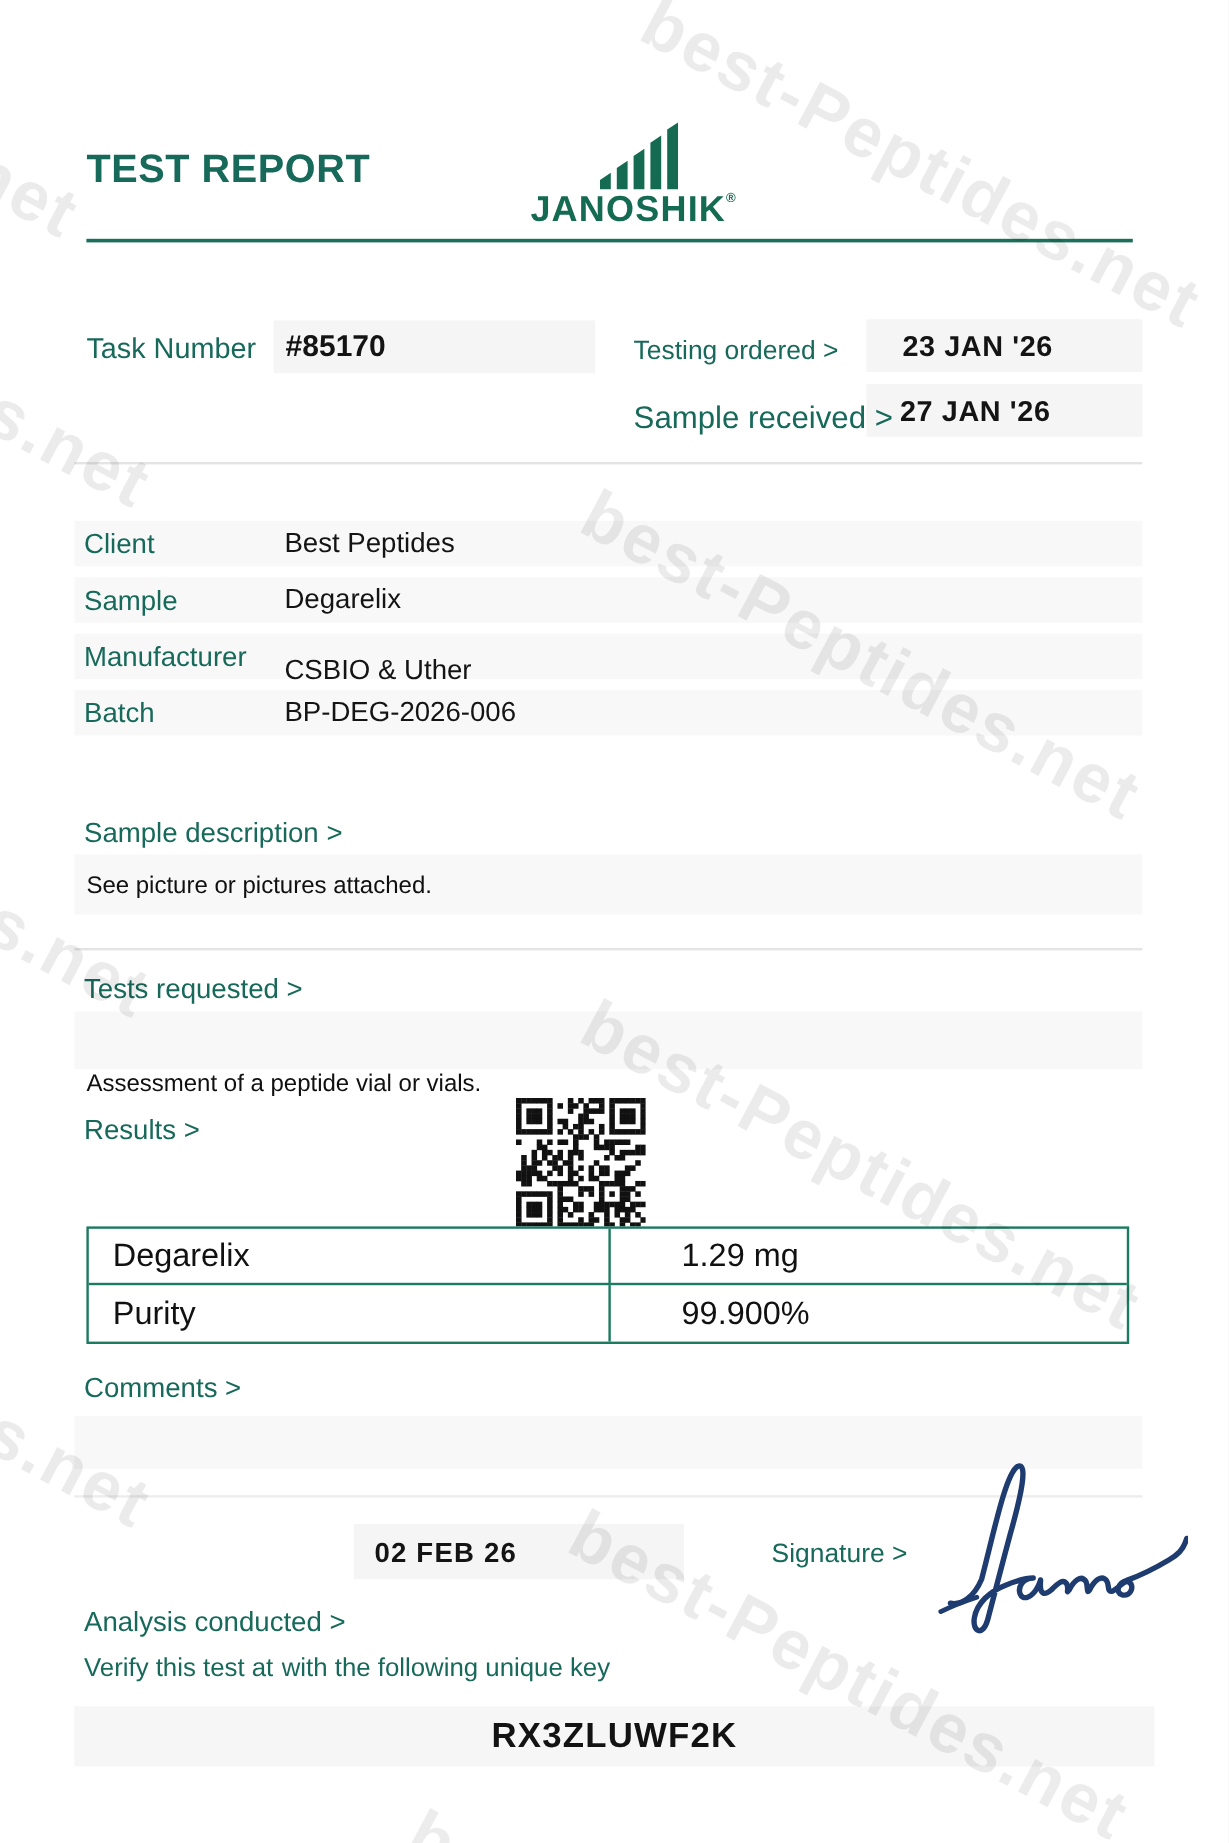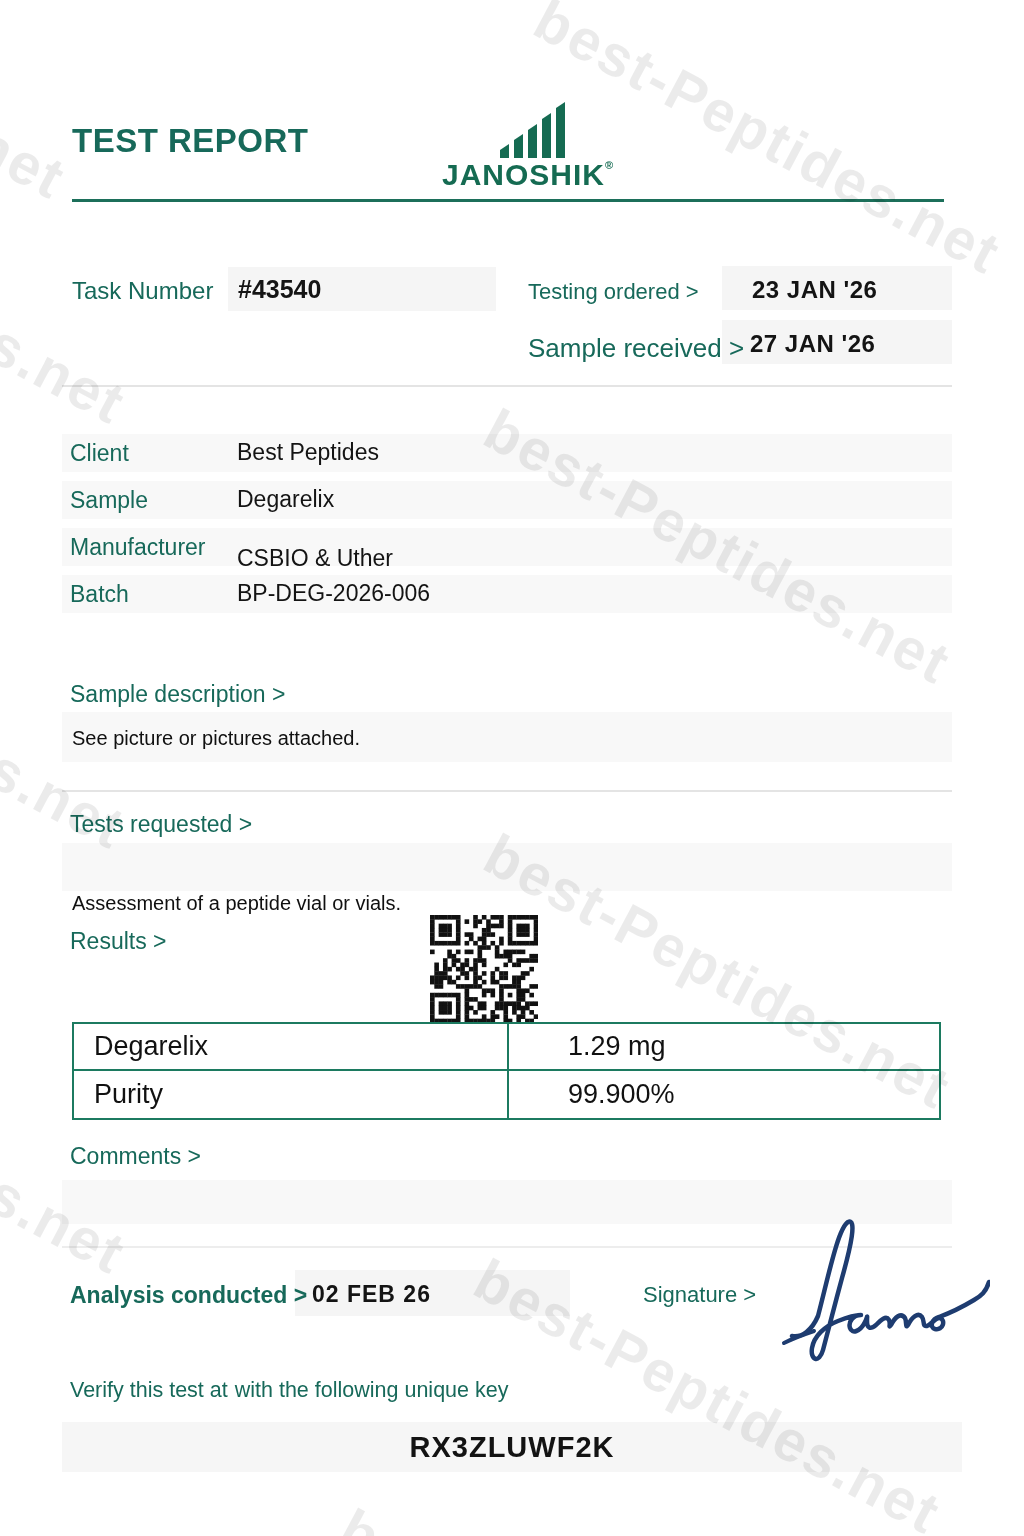--- a/index.html
+++ b/index.html
@@ -54,21 +54,21 @@
   
   .qr{position:absolute;left:430px;top:915px;width:108px;height:108px;z-index:2;}
   .results-table{position:absolute;left:72px;top:1022px;width:869px;
                  border:2px solid var(--tbl);display:grid;
                  grid-template-columns:435px 1fr;background:#fff;z-index:2;}
   .cell{height:47px;display:flex;align-items:center;font-size:27px;font-weight:500;color:#111;}
   .cell-name{padding-left:20px;border-right:2px solid var(--tbl);}
   .cell-value{padding-left:59px;}
   .cell-top{border-bottom:2px solid var(--tbl);}
   
-  .analysis-label{left:70px;top:1282px;font-size:23px;font-weight:700;}
+  .analysis-label{left:70px;top:1338px;font-size:23px;font-weight:400;}
   .analysis-value{left:312px;top:1281px;font-size:23px;font-weight:700;letter-spacing:1px;}
   .signature-label{left:643px;top:1282px;font-size:22px;font-weight:500;}
   .signature{position:absolute;left:778px;top:1210px;z-index:3;}
   .verify-line{position:absolute;left:70px;top:1378px;display:flex;align-items:baseline;gap:7px;
                font-size:21.5px;color:var(--green);z-index:2;}
   .verify-url{font-weight:700;}
   .key-bar{position:absolute;left:62px;top:1422px;width:900px;height:50px;background:#f6f6f6;z-index:0;}
   .key-text{position:absolute;left:62px;top:1431px;width:900px;text-align:center;
             font-size:29px;font-weight:600;letter-spacing:1px;color:#131313;z-index:2;}
 </style>
@@ -101,21 +101,21 @@
   </div>
 
 
   <div class="header-rule"></div>
 
   <div class="box" style="left:228px;top:267px;width:268px;height:44px;"></div>
   <div class="box" style="left:722px;top:266px;width:230px;height:44px;"></div>
   <div class="box" style="left:722px;top:320px;width:230px;height:44px;"></div>
 
   <div class="lbl task-label">Task Number</div>
-  <div class="val task-value">#43540</div>
+  <div class="val task-value">#85170</div>
   <div class="lbl ordered-label">Testing ordered &gt;</div>
   <div class="val ordered-value">23 JAN '26</div>
   <div class="lbl received-label">Sample received &gt;</div>
   <div class="val received-value">27 JAN '26</div>
 
   <div class="divider" style="top:385px;"></div>
 
   <div class="row-bar" style="top:434px;"></div>
   <div class="row-bar" style="top:481px;"></div>
   <div class="row-bar" style="top:528px;"></div>

